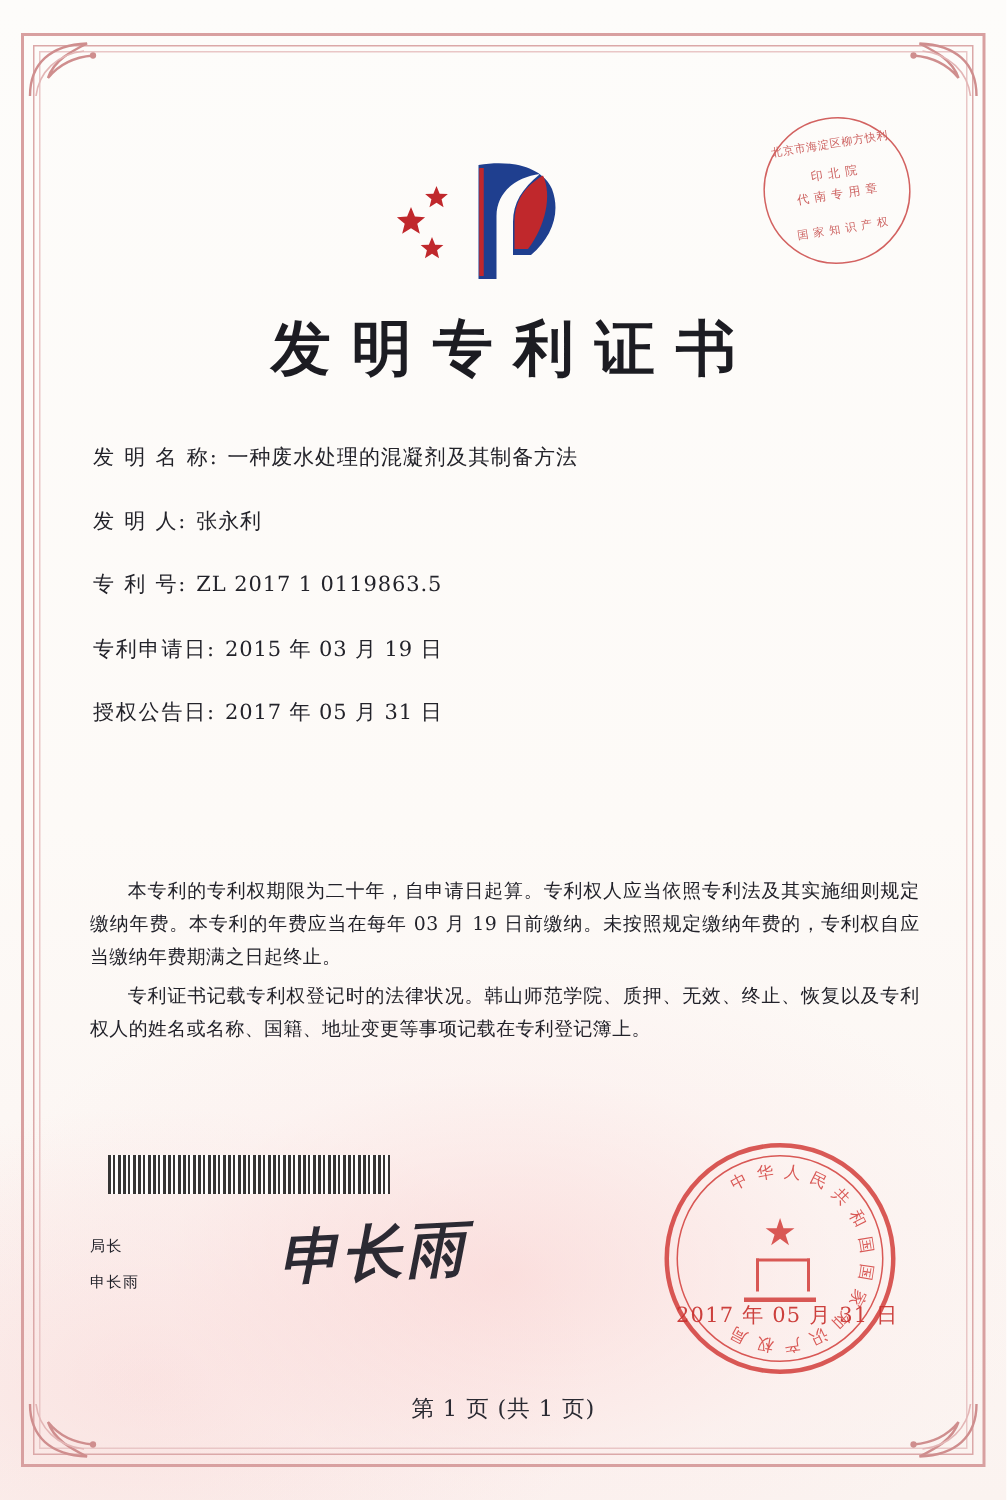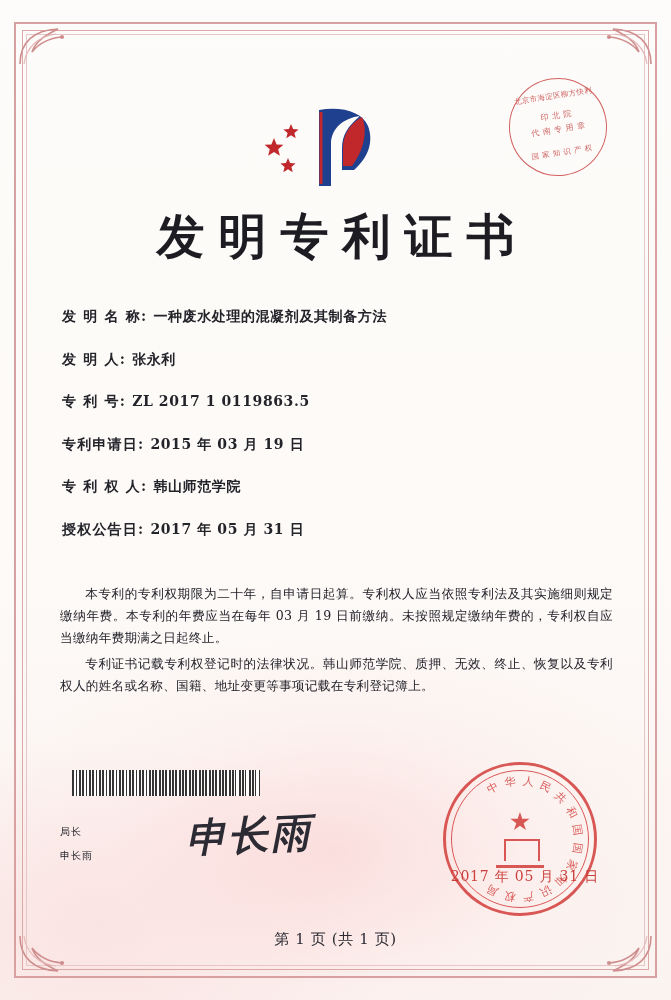--- a/index.html
+++ b/index.html
@@ -105,34 +105,33 @@
   .agency-stamp .mid1 { top: 33px; font-size: 8px; }
   .agency-stamp .mid2 { top: 47px; font-size: 8px; }
   .agency-stamp .arc-bottom { top: 70px; }
 
   .title {
     position: absolute;
     left: 0; right: 0;
     top: 205px;
     text-align: center;
     font-family: "DejaVu Serif", serif;
-    font-size: 48px;
+    font-size: 40px;
     font-weight: bold;
     letter-spacing: 14px;
     color: #1c1c22;
     text-indent: 14px;
   }
 
   
   .fields {
     position: absolute;
     left: 62px;
-    top: 308px;
+    top: 296px;
     right: 56px;
-    font-weight: bold;
   }
   .field-row {
     display: flex;
     align-items: baseline;
     margin-bottom: 24.5px;
     font-family: "DejaVu Serif", serif;
     font-size: 14px;
     color: #23232a;
     white-space: nowrap;
   }
@@ -352,24 +351,20 @@
       <span class="field-label">发  明  人:</span>
       <span class="field-value">张永利</span>
     </div>
     <div class="field-row">
       <span class="field-label">专  利  号:</span>
       <span class="field-value">ZL 2017 1 0119863.5</span>
     </div>
     <div class="field-row">
       <span class="field-label">专利申请日:</span>
       <span class="field-value">2015 年 03 月 19 日</span>
-    </div>
-    <div class="field-row">
-      <span class="field-label">专 利 权 人:</span>
-      <span class="field-value">韩山师范学院</span>
     </div>
     <div class="field-row">
       <span class="field-label">授权公告日:</span>
       <span class="field-value">2017 年 05 月 31 日</span>
     </div>
   </div>
 
   <div class="body-text">
     <p>本专利的专利权期限为二十年，自申请日起算。专利权人应当依照专利法及其实施细则规定缴纳年费。本专利的年费应当在每年 03 月 19 日前缴纳。未按照规定缴纳年费的，专利权自应当缴纳年费期满之日起终止。</p>
     <p>专利证书记载专利权登记时的法律状况。韩山师范学院、质押、无效、终止、恢复以及专利权人的姓名或名称、国籍、地址变更等事项记载在专利登记簿上。</p>

